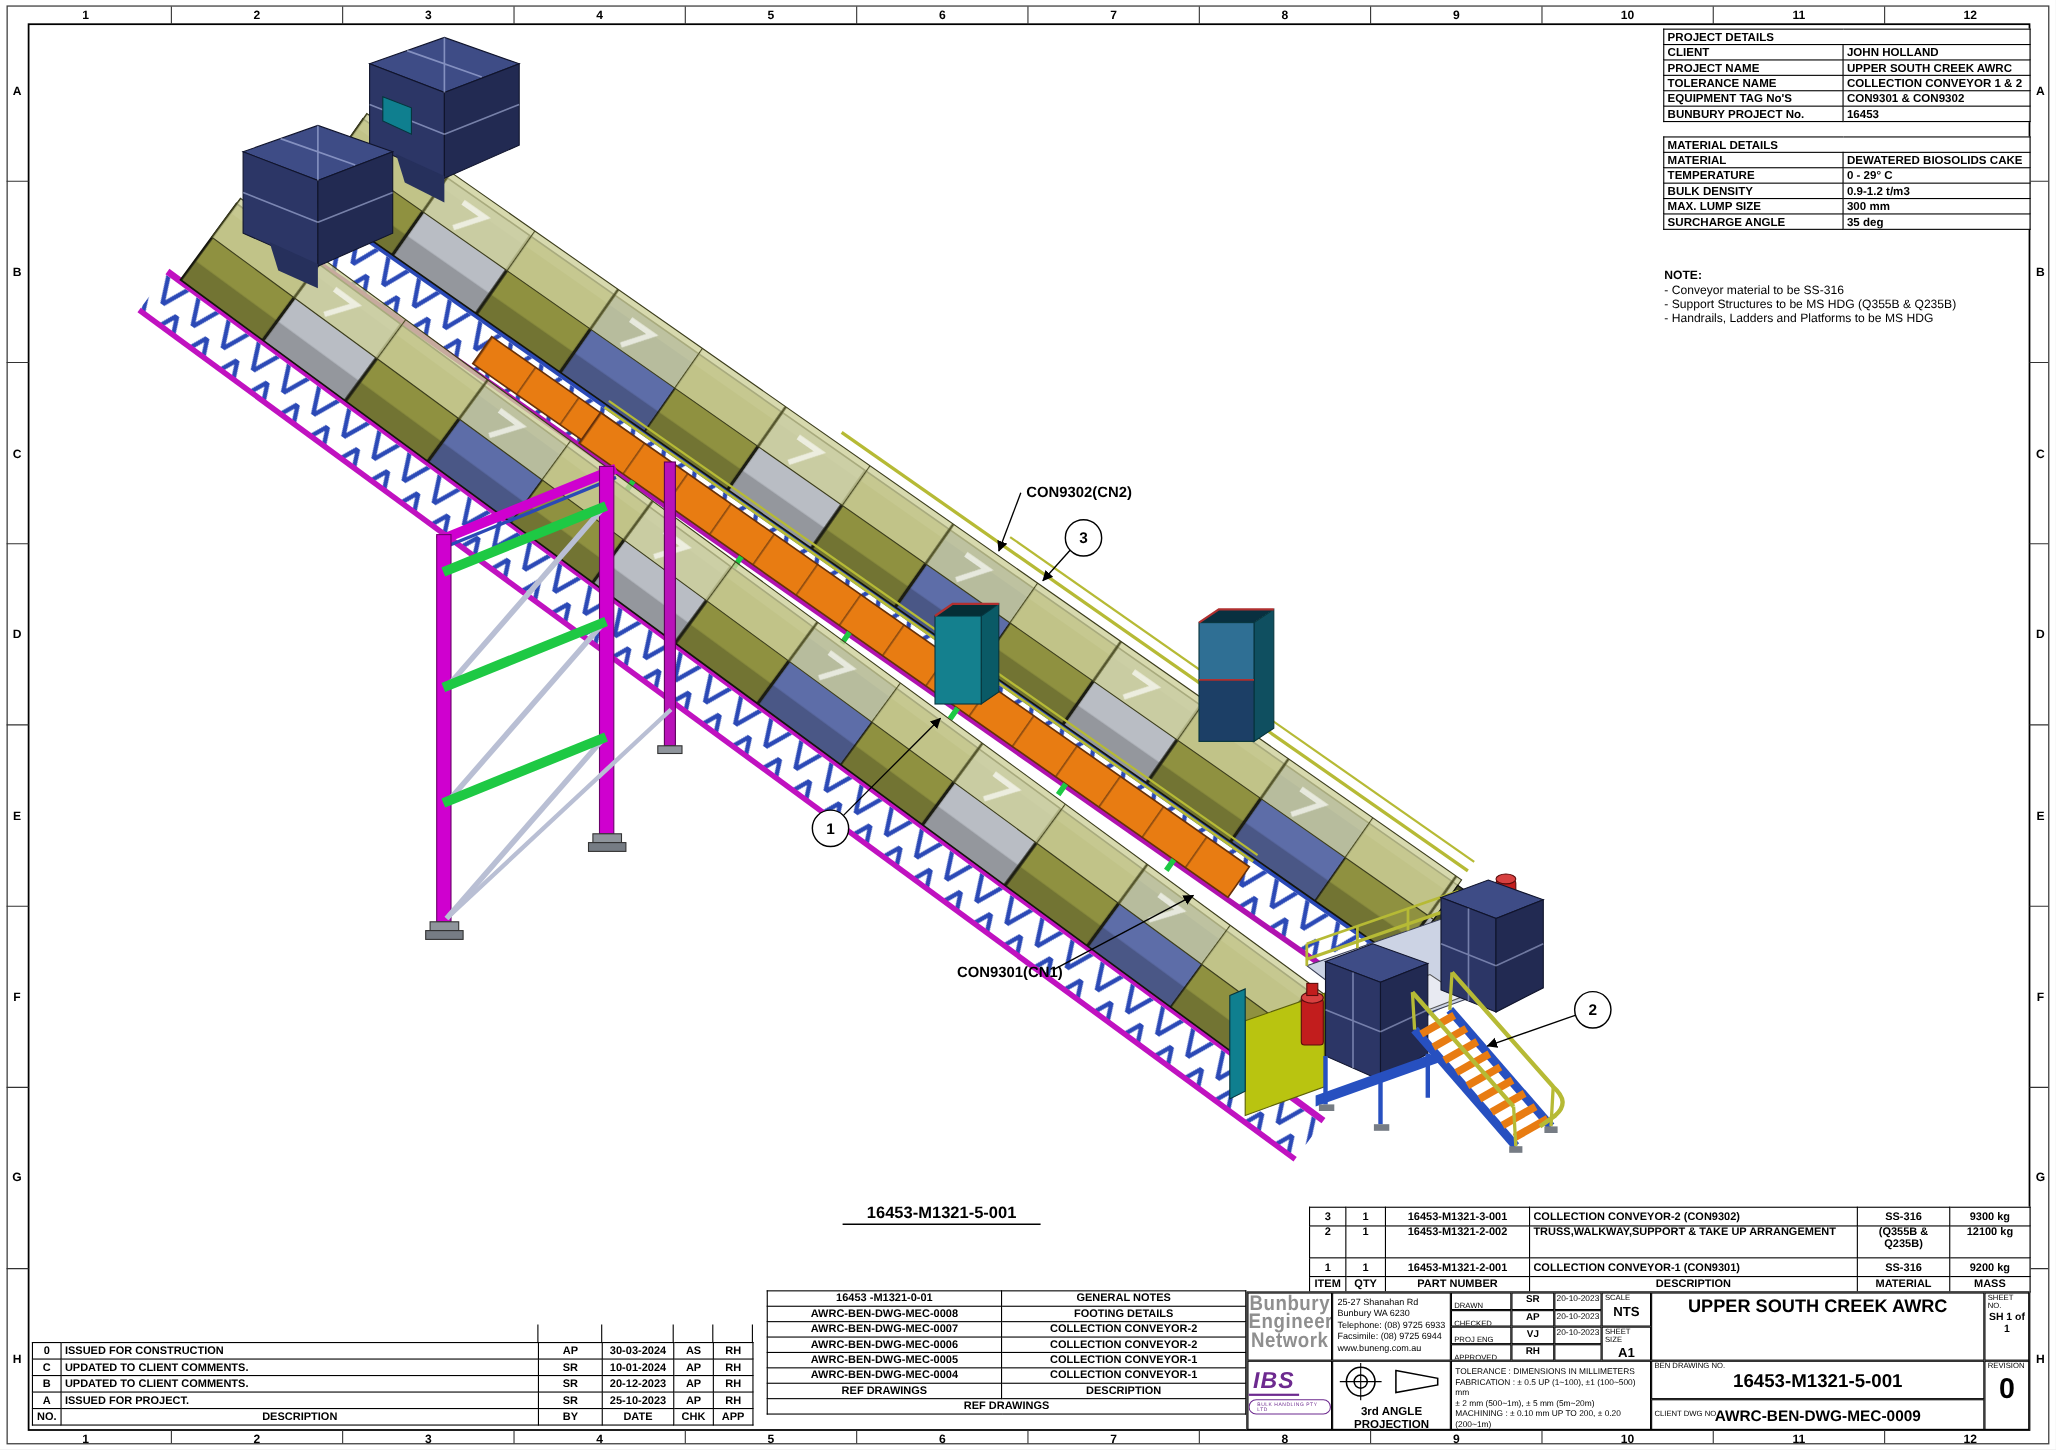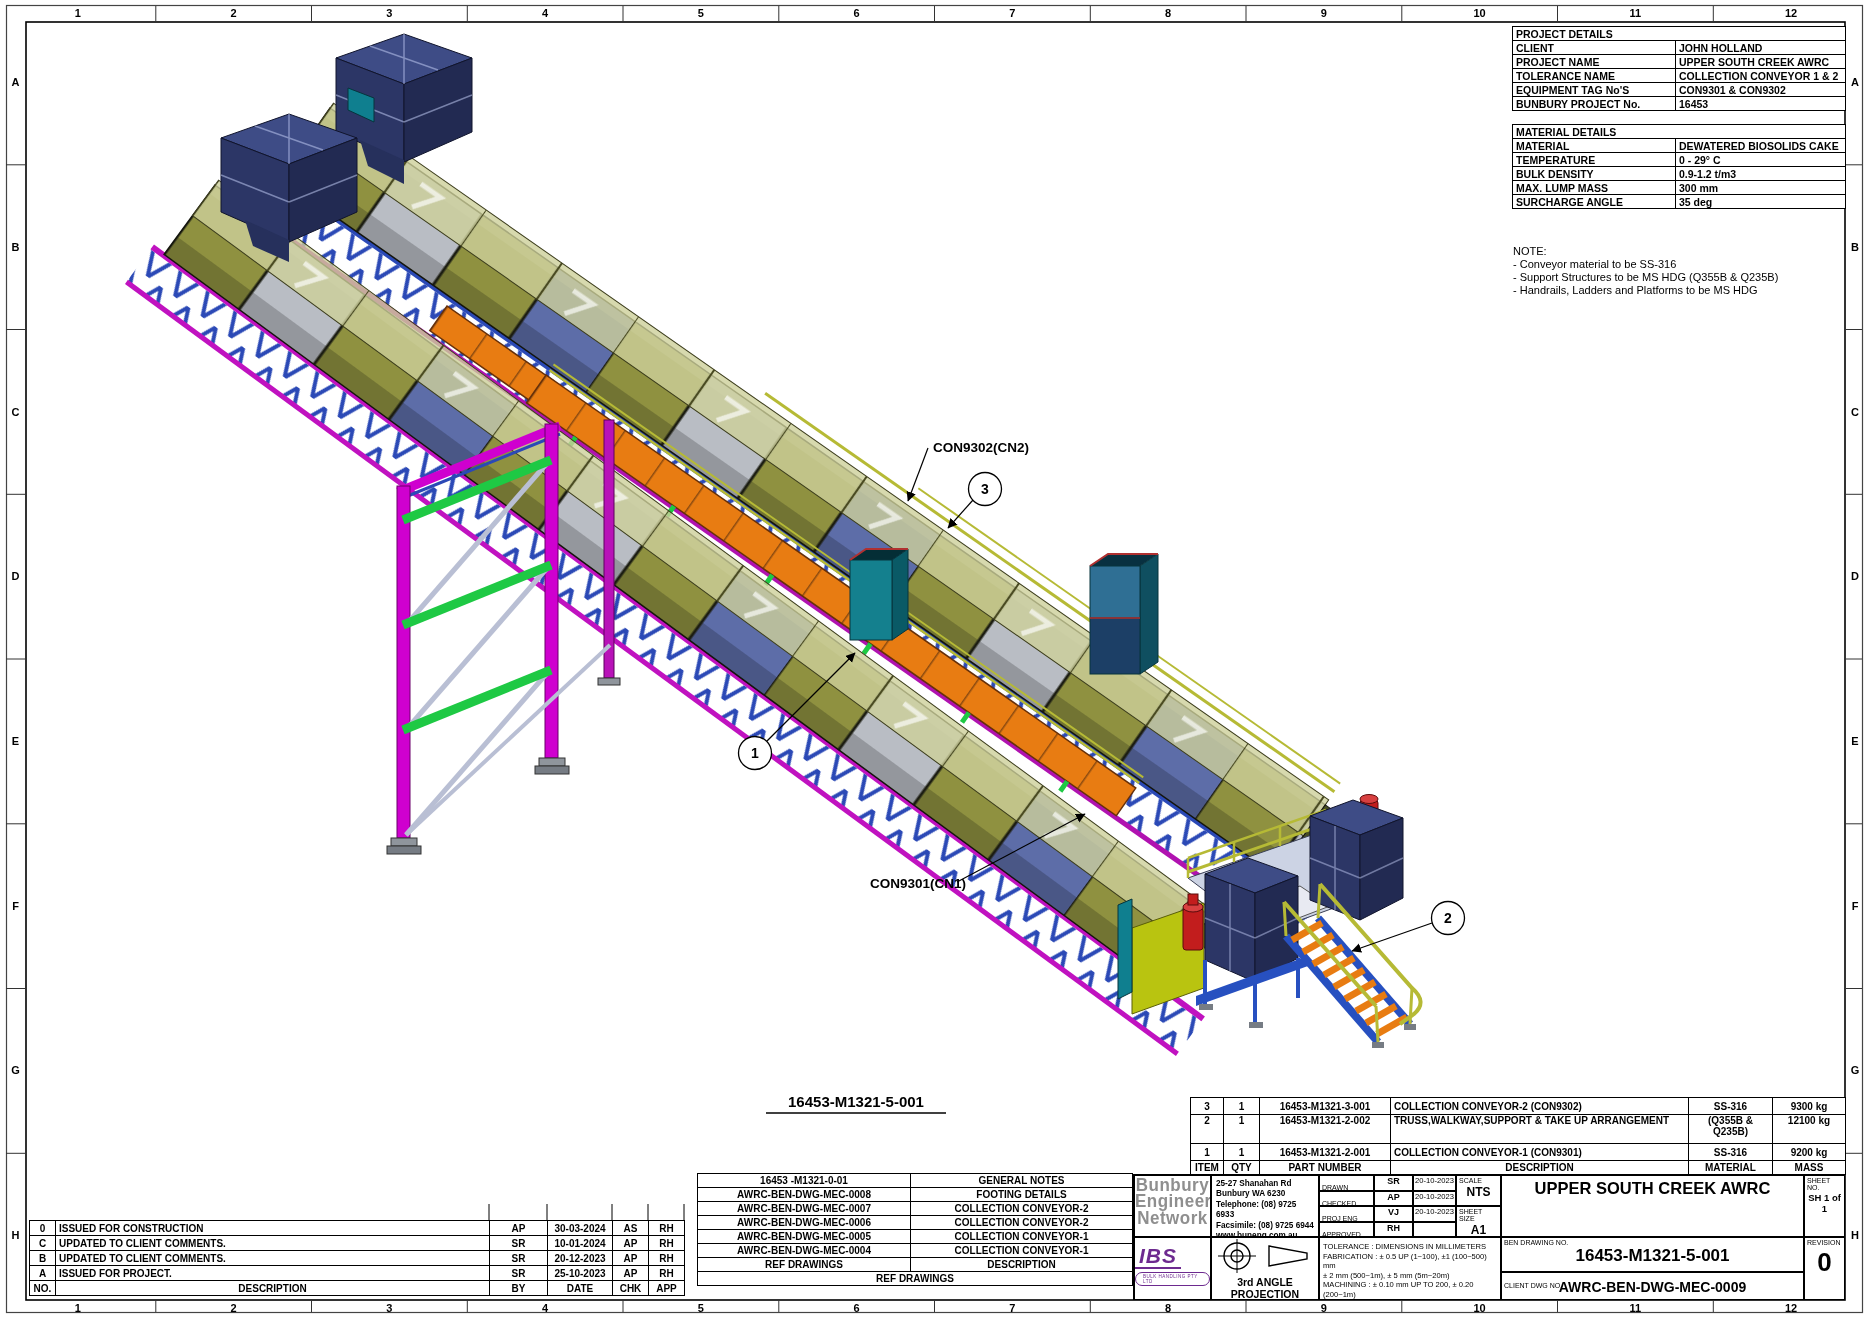--- a/index.html
+++ b/index.html
@@ -10,34 +10,34 @@
   td{border:1px solid #000;font-size:10.5px;font-weight:700;padding:0 3px;white-space:nowrap;overflow:hidden;height:14px}
   .c{text-align:center}
   .hd{}
   .bom td{font-size:10px}
   .rev td{font-size:10px;height:15px}
   .ref td{font-size:10px;height:14px;text-align:center}
   .tb{position:absolute;left:1133px;top:1174px;width:712px;height:126px;border:1.5px solid #000;background:#fff;z-index:3}
   .tb-cell{position:absolute;border:1px solid #000;overflow:hidden}
   .lbl{font-size:7px;font-weight:400;padding:1px 2px;display:block}
   .logo-gray{color:#8f8f8f;font-weight:700;font-size:17px;line-height:15px;letter-spacing:.5px;text-align:center;transform:scaleY(1.12);transform-origin:top}
-  .addr{font-size:8.2px;font-weight:700;line-height:10.4px;padding:3px 2px 0 4px}
+  .addr{font-size:8.2px;font-weight:400;line-height:10.4px;padding:3px 2px 0 4px}
   .role{font-size:7px;font-weight:400;padding-left:2px}
   .who{font-size:9px;font-weight:700;text-align:center}
   .dt{font-size:7.6px;font-weight:400;text-align:center}
   .big{font-weight:700;text-align:center}
   .tol{font-size:7.6px;font-weight:400;line-height:9.6px;padding:4px 3px}
   .ttl{font-size:16.5px;font-weight:700;text-align:center;line-height:20px;padding-top:2px}
   .ibs{color:#6d2a8f;text-align:left;padding-top:6px}
   .ibs .b{font-size:21px;font-weight:700;font-style:italic;letter-spacing:1px;border-bottom:2px solid #6d2a8f;padding:0 4px}
   .ibs .pill{display:inline-block;margin-top:4px;border:1px solid #6d2a8f;border-radius:8px;font-size:4.5px;padding:1px 7px;letter-spacing:.5px}
   .proj{text-align:center;font-size:10.5px;font-weight:700}
   .noteblk{position:absolute;left:1513px;top:245px;z-index:3;font-size:11px;font-weight:700;line-height:13px}
   .noteblk div{font-weight:400}
-  .noteblk .nt{font-weight:400}
+  .noteblk .nt{font-weight:700}
 </style>
 </head>
 <body>
 
 <div class="sheet">
 
 <svg class="cad" width="1869" height="1318" viewBox="0 0 1869 1318">
   <defs>
     <pattern id="tubeSeg" width="372" height="86" patternUnits="userSpaceOnUse">
       <rect width="372" height="86" fill="#8f9140"></rect>
@@ -326,21 +326,21 @@
         </tr>
   <tr>
           <td>TEMPERATURE</td>
           <td>0 - 29° C</td>
         </tr>
   <tr>
           <td>BULK DENSITY</td>
           <td>0.9-1.2 t/m3</td>
         </tr>
   <tr>
-          <td>MAX. LUMP MASS</td>
+          <td>MAX. LUMP SIZE</td>
           <td>300 mm</td>
         </tr>
   <tr>
           <td>SURCHARGE ANGLE</td>
           <td>35 deg</td>
         </tr>
 </tbody>
     </table>
 
 <div class="noteblk">

